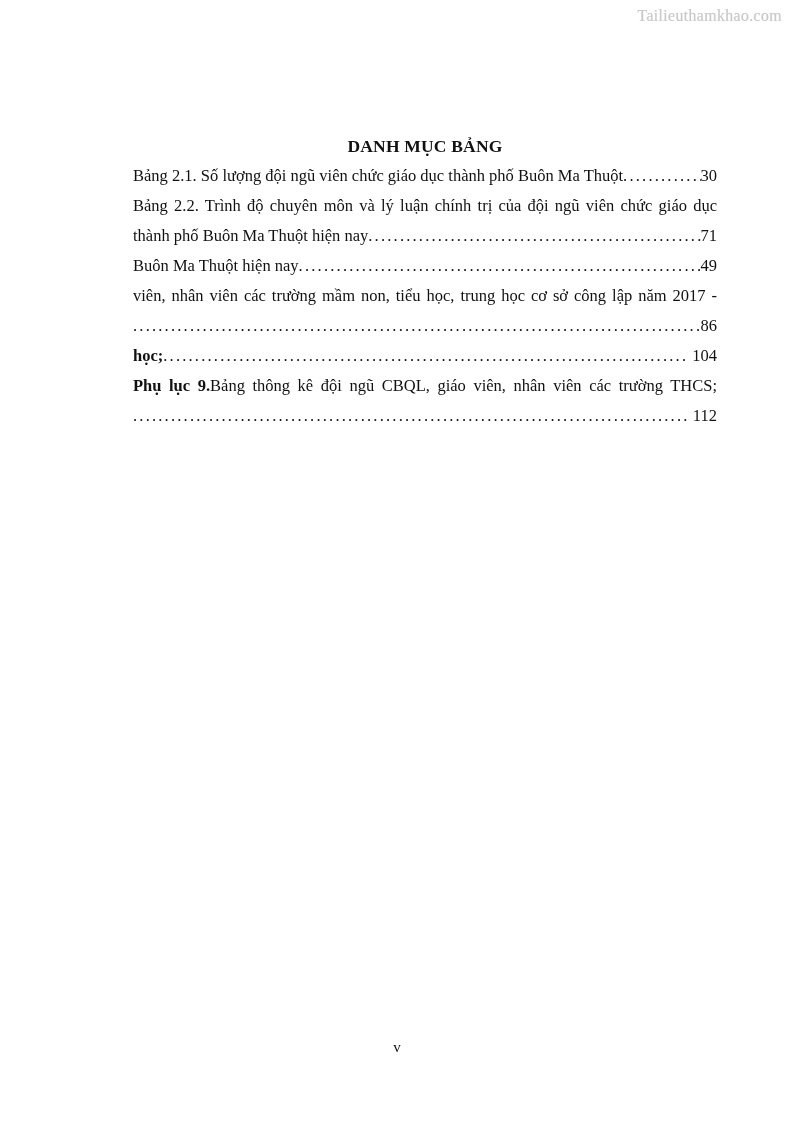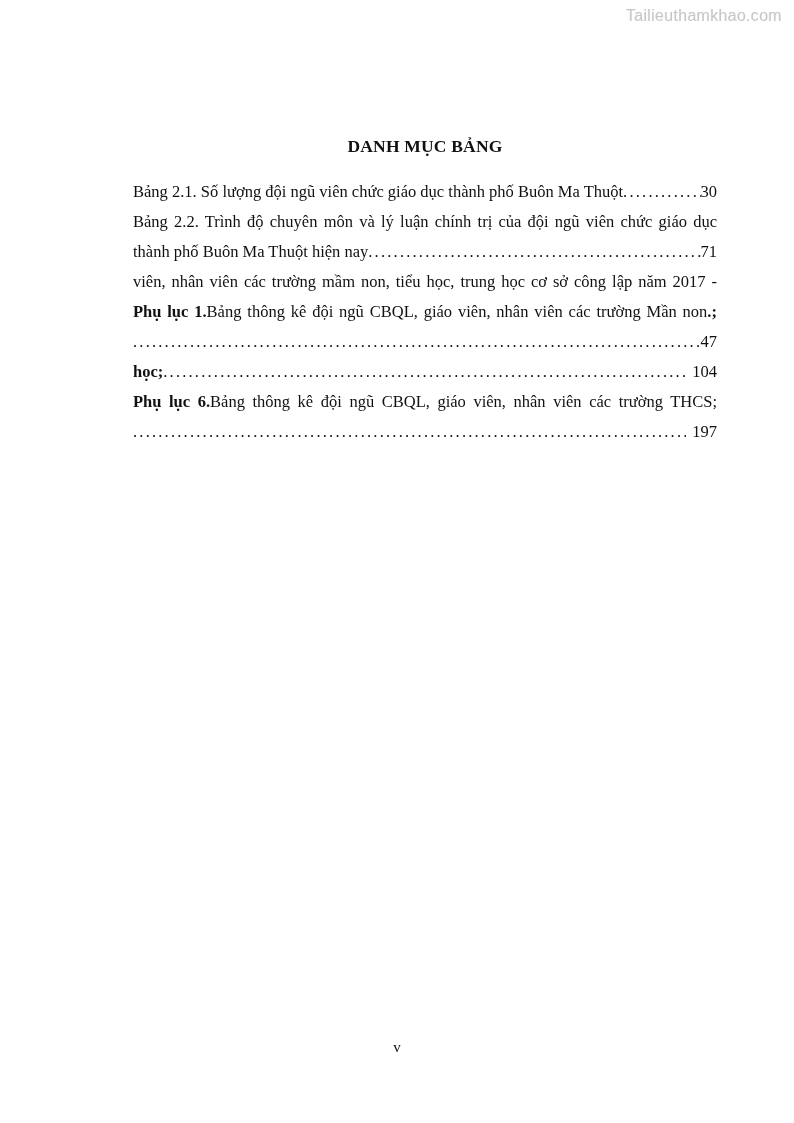--- a/index.html
+++ b/index.html
@@ -12,38 +12,38 @@
     height: 1123px;
     position: relative;
     font-family: "Liberation Serif", "DejaVu Serif", serif;
     color: #111111;
     overflow: hidden;
   }
   .watermark {
     position: absolute;
     top: 7px;
     right: 12px;
-    font-family: Liberation Sans, sans-serif;
+    font-family: Liberation Serif, serif;
     font-size: 16px;
     color: #c7c7c7;
     text-shadow: 0.5px 0.5px 0 #ffffff, -0.5px -0.5px 0 #e9e9e9;
     letter-spacing: 0.3px;
   }
   .content {
     position: absolute;
     left: 133px;
     top: 131px;
     width: 584px;
   }
   .doc-title {
     text-align: center;
     font-weight: bold;
     font-size: 17.5px;
     line-height: 30px;
-    margin-bottom: 16px;
+    margin-bottom: 0;
     letter-spacing: 0.2px;
   }
   .toc {
     font-size: 16.5px;
   }
   .line {
     line-height: 30px;
     height: 30px;
     white-space: nowrap;
   }
@@ -99,42 +99,46 @@
 
     <div class="line jl"><span>Bảng 2.2. Trình độ chuyên môn và lý luận chính trị của đội ngũ viên chức giáo dục</span></div>
 
     <div class="line ll">
         <span>thành phố Buôn Ma Thuột hiện nay</span>
         <span class="leader"></span>
         <span class="pagenum">71</span>
       </div>
 
 
+    <div class="line ll">
+        <span>Buôn Ma Thuột hiện nay</span>
+        <span class="leader"></span>
+        <span class="pagenum">49</span>
+      </div>
 
 
     <div class="line jl"><span>viên, nhân viên các trường mầm non, tiểu học, trung học cơ sở công lập năm 2017 -</span></div>
 
 
-    <div class="line jl"><span class="b">Phụ lục 1.</span><span>Bảng thông kê đội ngũ CBQL, giáo viên, nhân viên các trường Mần non</span><span class="b">.;</span></div>
 
     <div class="line ll">
         <span class="leader"></span>
-        <span class="pagenum">47</span>
+        <span class="pagenum">86</span>
       </div>
 
 
     <div class="line ll">
         <span class="b">học;</span>
         <span class="leader"></span>
         <span class="pagenum sp">104</span>
       </div>
 
-    <div class="line jl"><span class="b">Phụ lục 6.</span><span>Bảng thông kê đội ngũ CBQL, giáo viên, nhân viên các trường THCS;</span></div>
+    <div class="line jl"><span class="b">Phụ lục 9.</span><span>Bảng thông kê đội ngũ CBQL, giáo viên, nhân viên các trường THCS;</span></div>
 
     <div class="line ll">
         <span class="leader"></span>
-        <span class="pagenum sp">197</span>
+        <span class="pagenum sp">112</span>
       </div>
 
   </div>
 </div>
 
 <div class="footer-page">v</div>
 
 </body></html>

